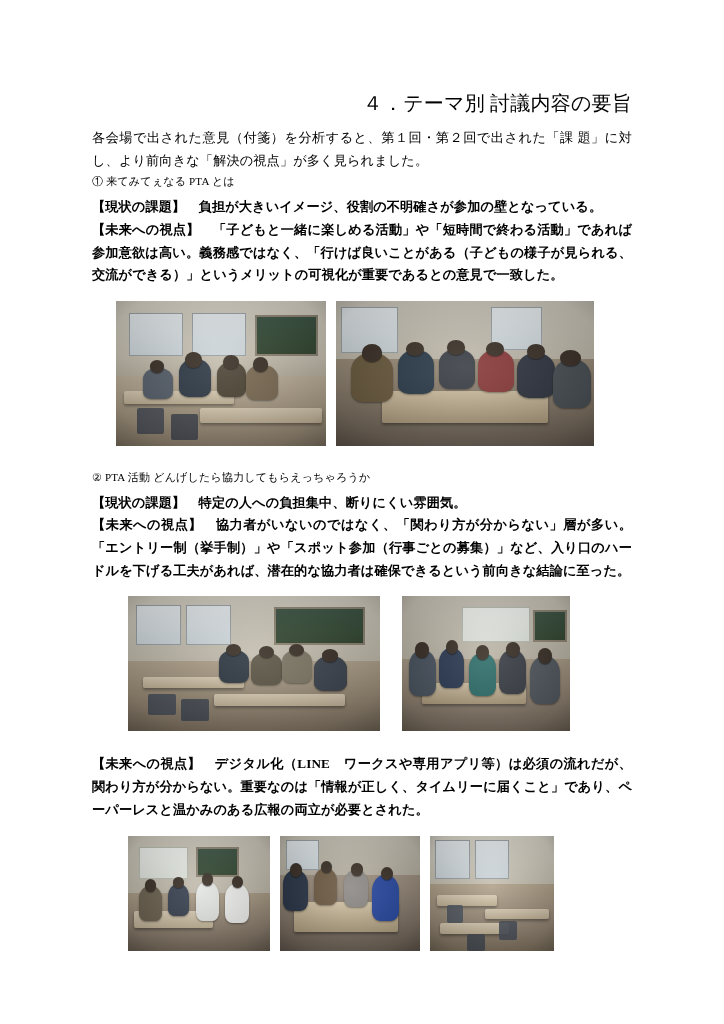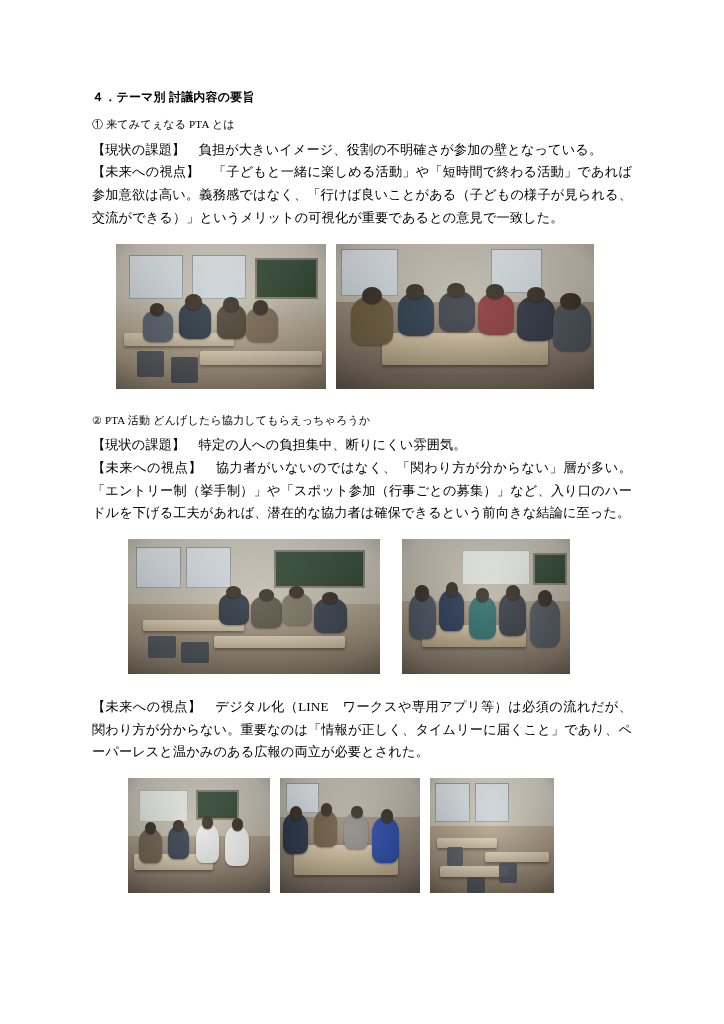--- a/index.html
+++ b/index.html
@@ -16,44 +16,46 @@
   }
   .page {
     position: relative;
     width: 724px;
     height: 1024px;
     background: #ffffff;
     box-sizing: border-box;
     padding: 88px 92px 40px 92px;
   }
   .section-title {
-    font-size: 12px;
-    font-weight: bold;
+    font-size: 20px;
+    font-weight: normal;
     letter-spacing: 0.2px;
     margin: 0 0 9px 0;
     line-height: 1.5;
+    text-align: right;
   }
   p.body {
     font-size: 13.2px;
     line-height: 1.72;
     margin: 0;
     letter-spacing: 0.1px;
     text-align: justify;
   }
   .intro {
     margin-bottom: 22px;
   }
   .item-heading {
     font-size: 11px;
     line-height: 1.7;
     margin: 0 0 5px 0;
     letter-spacing: 0.2px;
   }
   .block {
     margin-bottom: 6px;
+    font-weight: bold;
   }
   .photo-row {
     display: flex;
     gap: 10px;
     margin: 14px 0 22px 0;
     justify-content: flex-start;
   }
   .photo {
     position: relative;
     overflow: hidden;
@@ -125,20 +127,21 @@
     pointer-events: none;
   }
 </style>
 </head>
 <body>
 
 <div class="page">
 
   <h1 class="section-title">４．テーマ別 討議内容の要旨</h1>
 
+  <p class="body intro">各会場で出された意見（付箋）を分析すると、第１回・第２回で出された「課 題」に対し、より前向きな「解決の視点」が多く見られました。</p>
 
   <div>
     <p class="item-heading">① 来てみてぇなる PTA とは</p>
     <p class="body block">【現状の課題】　負担が大きいイメージ、役割の不明確さが参加の壁となっている。</p>
     <p class="body block">【未来への視点】　「子どもと一緒に楽しめる活動」や「短時間で終わる活動」であれば参加意欲は高い。義務感ではなく、「行けば良いことがある（子どもの様子が見られる、交流ができる）」というメリットの可視化が重要であるとの意見で一致した。</p>
 
     <div class="photo-row" style="padding-left:24px;">
       <div class="photo" style="width:210px;height:145px;">
         <div class="ph-inner">
           <div class="wall" style="height:55%;background:linear-gradient(180deg,#d8d3c6 0%,#c8c2b2 70%,#b6ae9e 100%);"></div>

